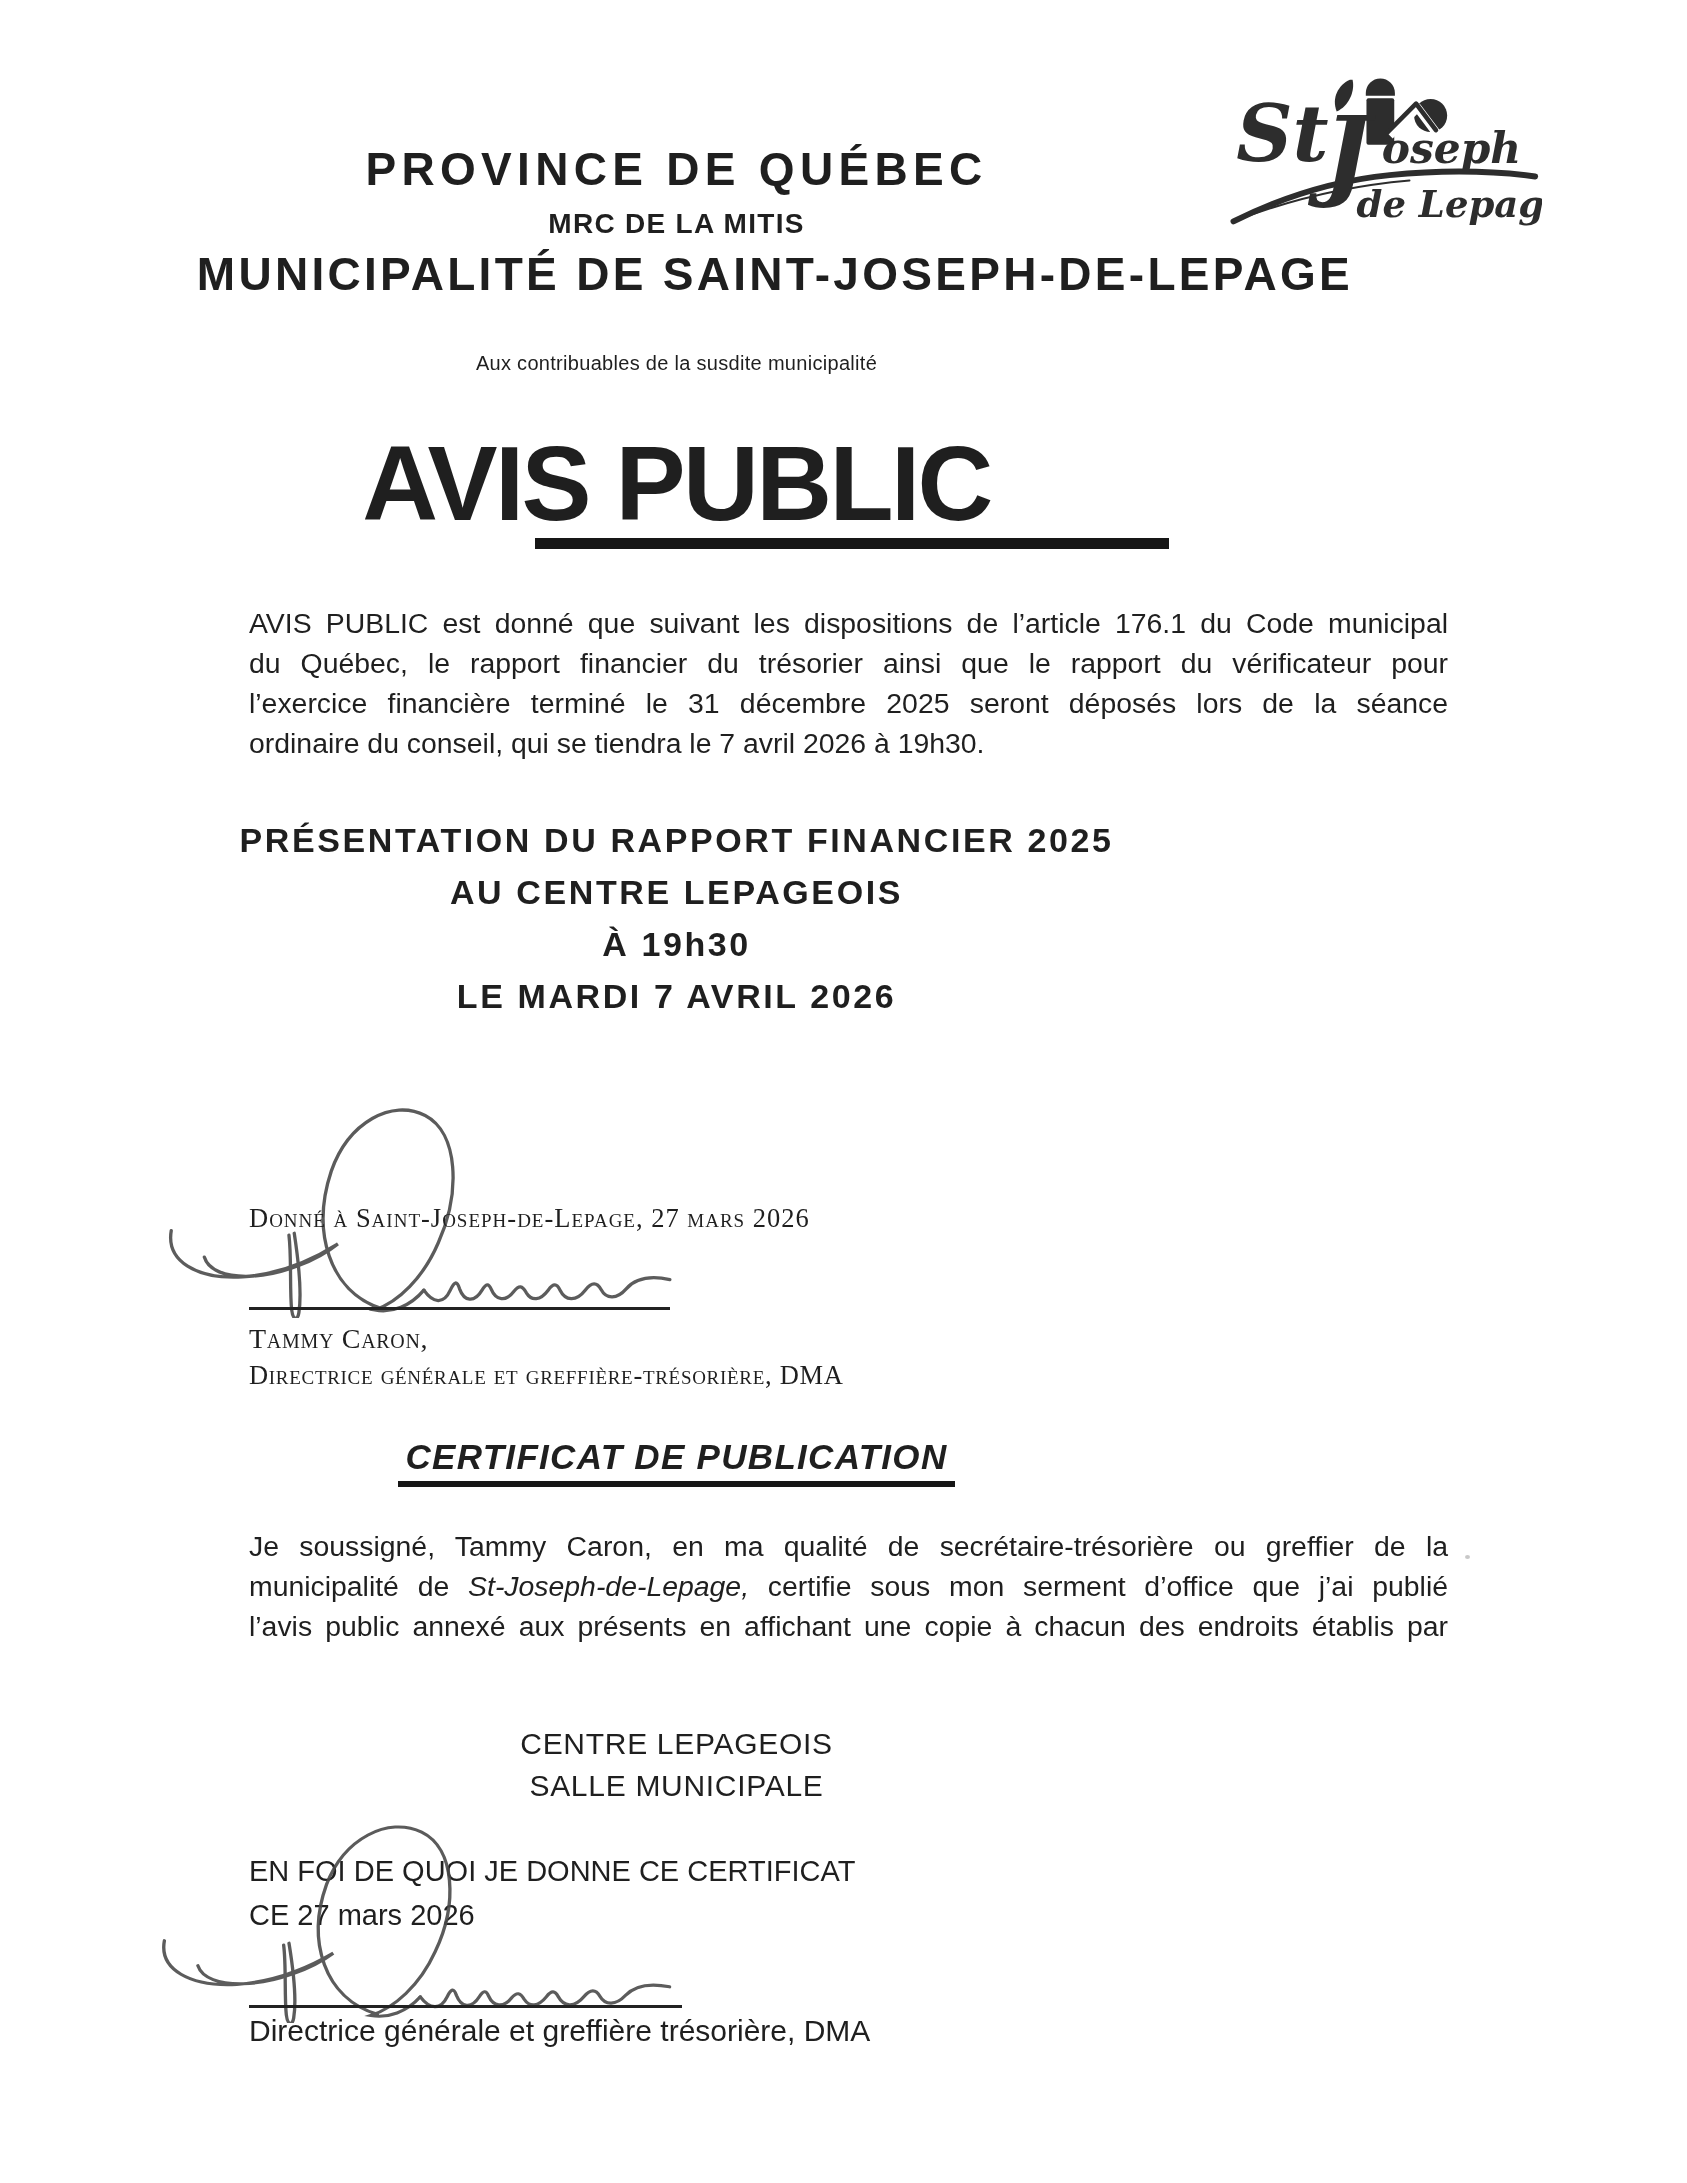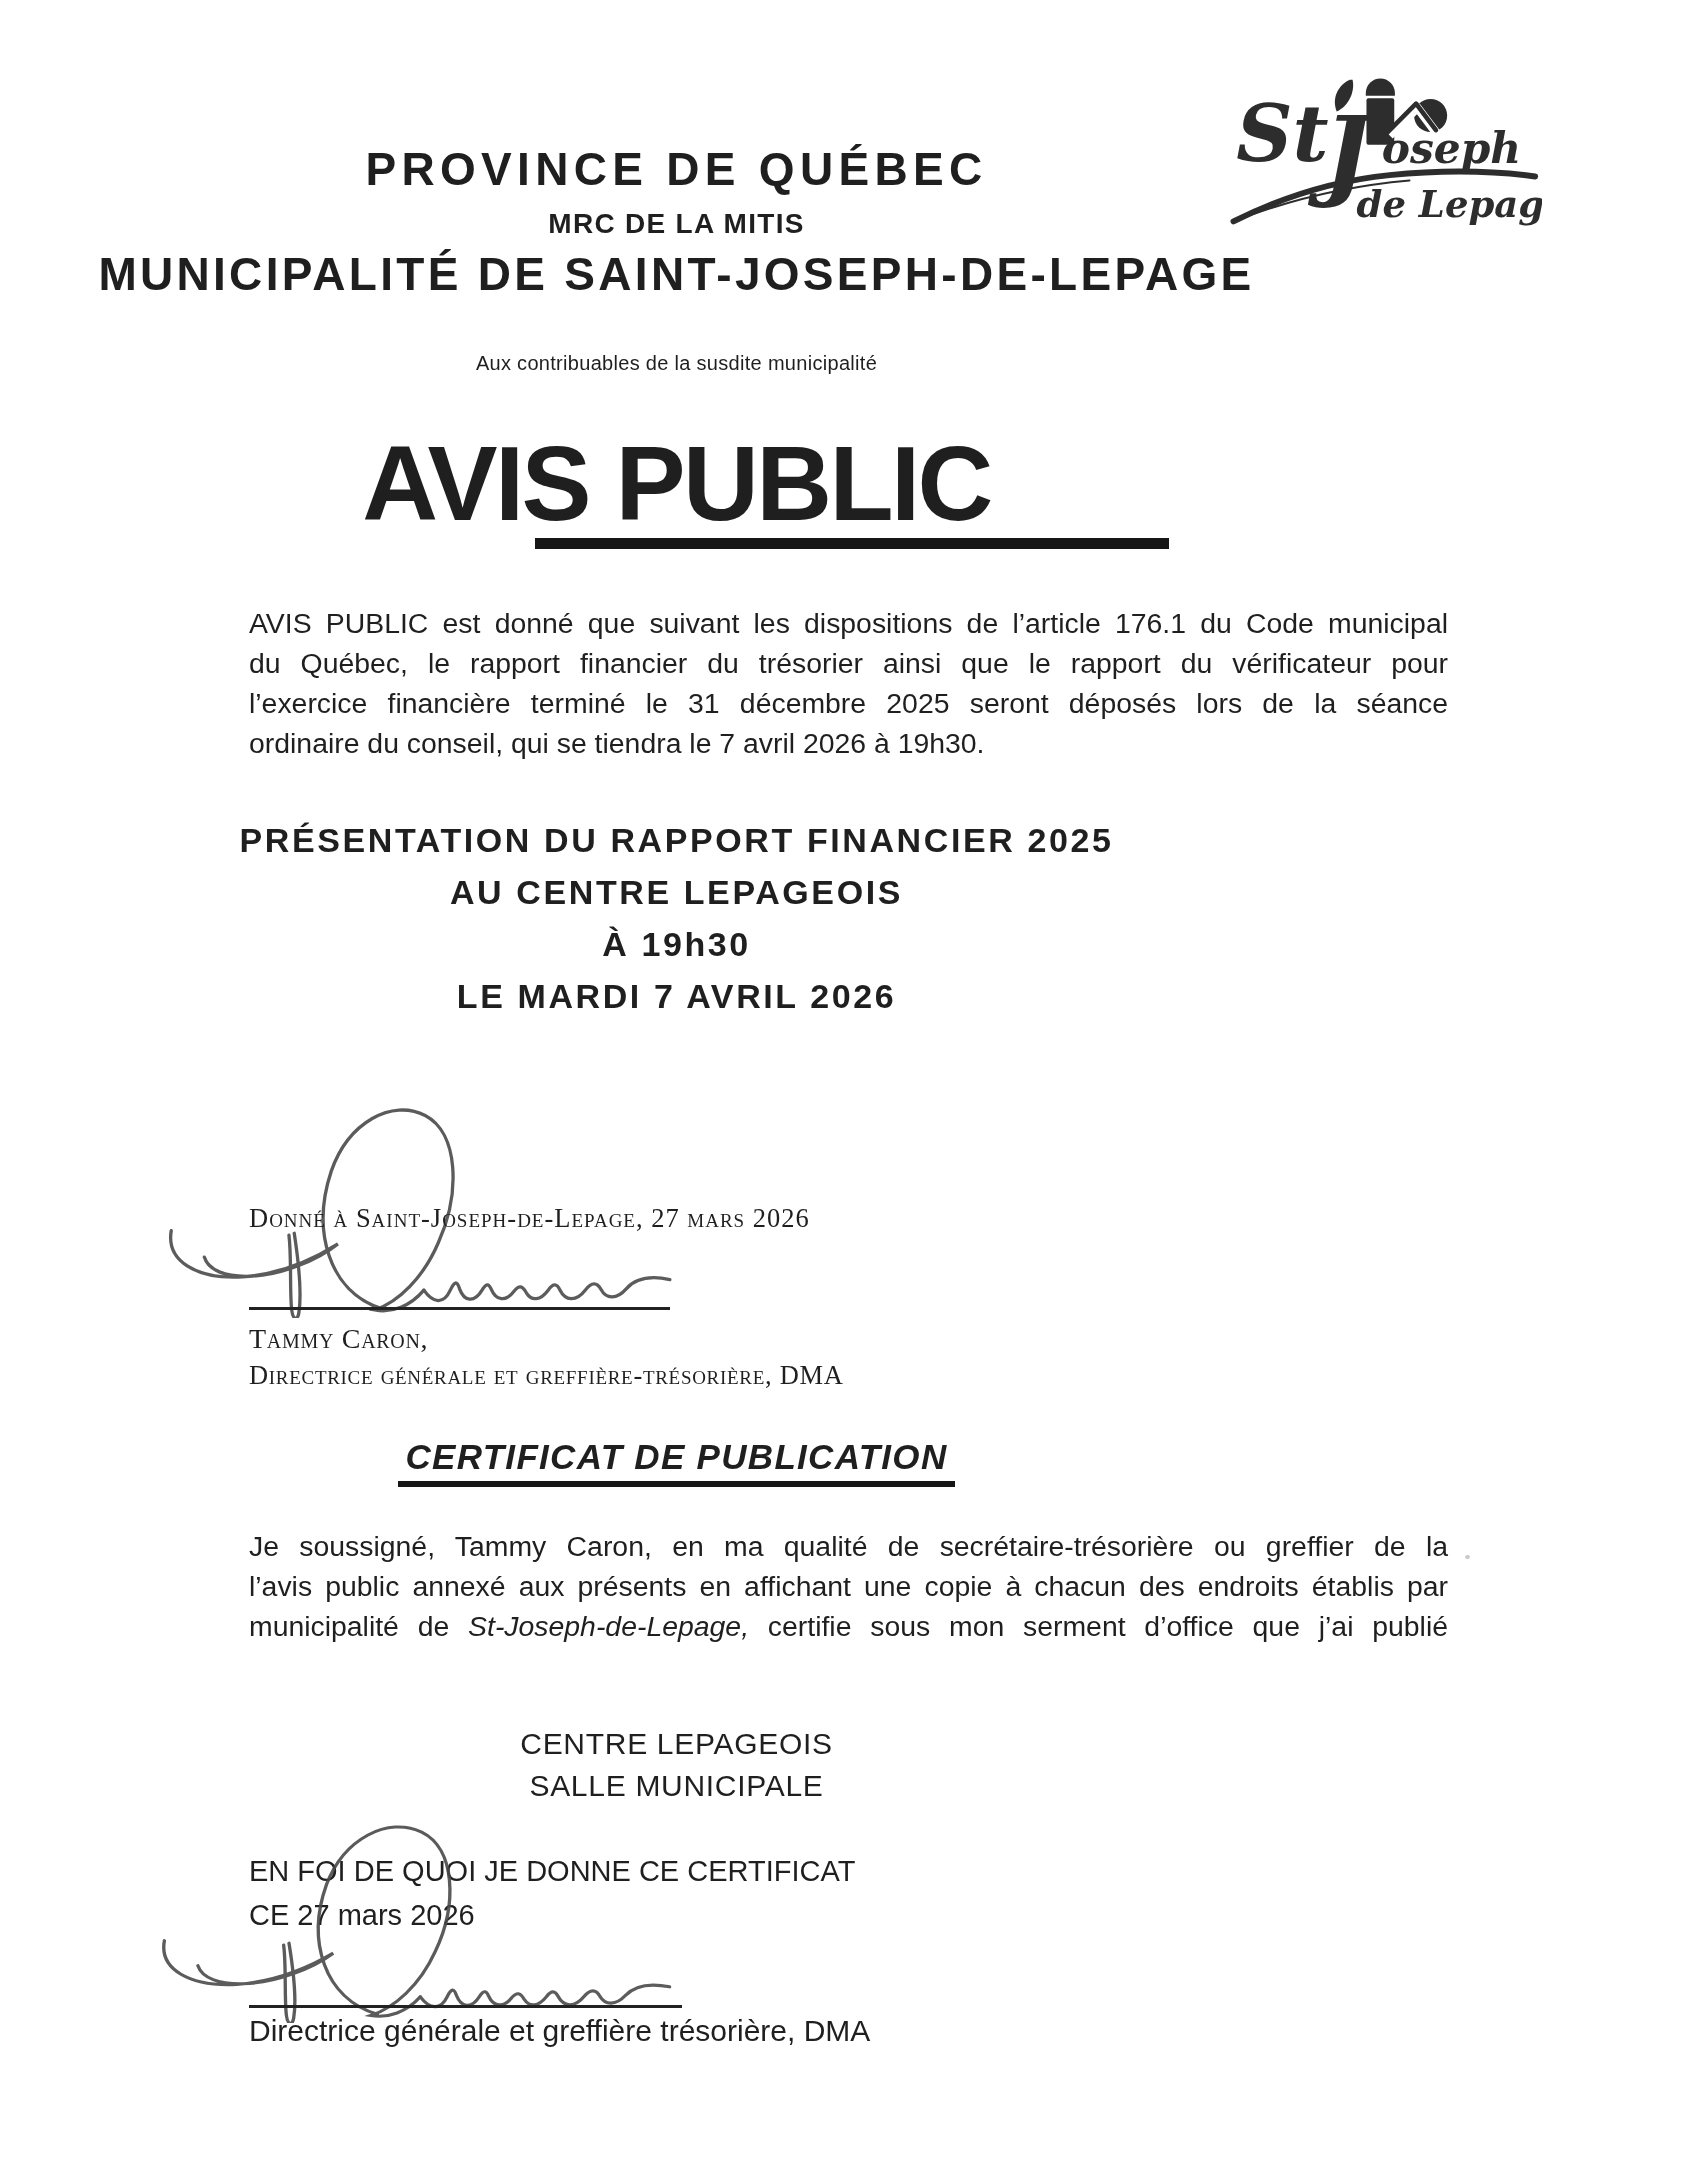--- a/index.html
+++ b/index.html
@@ -4,21 +4,21 @@
 <style>
   html,body{margin:0;padding:0;background:#ffffff;}
   .page{
     position:relative;width:1687px;height:2183px;background:#ffffff;
     font-family:"Liberation Sans","DejaVu Sans",sans-serif;color:#1f1f1f;overflow:hidden;
   }
   .abs{position:absolute;}
   .ctr{left:0;width:1353px;text-align:center;}
   .hdr-province{top:142px;font-size:46px;font-weight:bold;letter-spacing:5.3px;}
   .hdr-mrc{top:208px;font-size:28px;font-weight:bold;letter-spacing:1.3px;}
-  .hdr-muni{top:247px;font-size:46px;font-weight:bold;letter-spacing:3.3px;}
+  .hdr-muni{top:247px;font-size:46px;font-weight:bold;letter-spacing:3.3px;text-align:right;}
   .addressee{top:352px;font-size:20px;letter-spacing:0.3px;}
   .big-title{top:431px;font-size:105px;font-weight:bold;letter-spacing:-2.6px;line-height:1.0;}
   .title-bar{left:535px;top:538px;width:634px;height:11.2px;background:#161616;}
   .para{left:249px;width:1199px;font-size:28.4px;line-height:40px;}
   .para1{top:603px;}
   .para2{top:1526px;}
   .para-line{text-align:justify;text-align-last:justify;white-space:normal;}
   .para-line.last{text-align-last:left;}
   .pres{top:814px;font-size:34px;font-weight:bold;letter-spacing:2.6px;line-height:52px;}
   .sig-svg{pointer-events:none;}
@@ -96,22 +96,22 @@
   <div class="abs sig-line1"></div>
   <div class="abs smallcaps signer-name">Tammy Caron,</div>
   <div class="abs ctr cert-wrap">
     <span class="cert-head">CERTIFICAT DE PUBLICATION</span>
   </div>
 
   <div class="abs smallcaps signer-title">Directrice générale et greffière-trésorière, DMA</div>
 
   <div class="abs para para2">
     <div class="para-line">Je soussigné, Tammy Caron, en ma qualité de secrétaire-trésorière ou greffier de la</div>
+    <div class="para-line"><span>municipalité de </span><span class="ital">St-Joseph-de-Lepage,</span><span> certifie sous mon serment d’office que j’ai publié</span></div>
     <div class="para-line">l’avis public annexé aux présents en affichant une copie à chacun des endroits établis par</div>
-    <div class="para-line"><span>municipalité de </span><span class="ital">St-Joseph-de-Lepage,</span><span> certifie sous mon serment d’office que j’ai publié</span></div>
   </div>
 
   <div class="abs ctr centre">
     <div>CENTRE LEPAGEOIS</div>
     <div>SALLE MUNICIPALE</div>
   </div>
 
   <div class="abs attest">
     <div>EN FOI DE QUOI JE DONNE CE CERTIFICAT</div>
     <div>CE 27 mars 2026</div>

